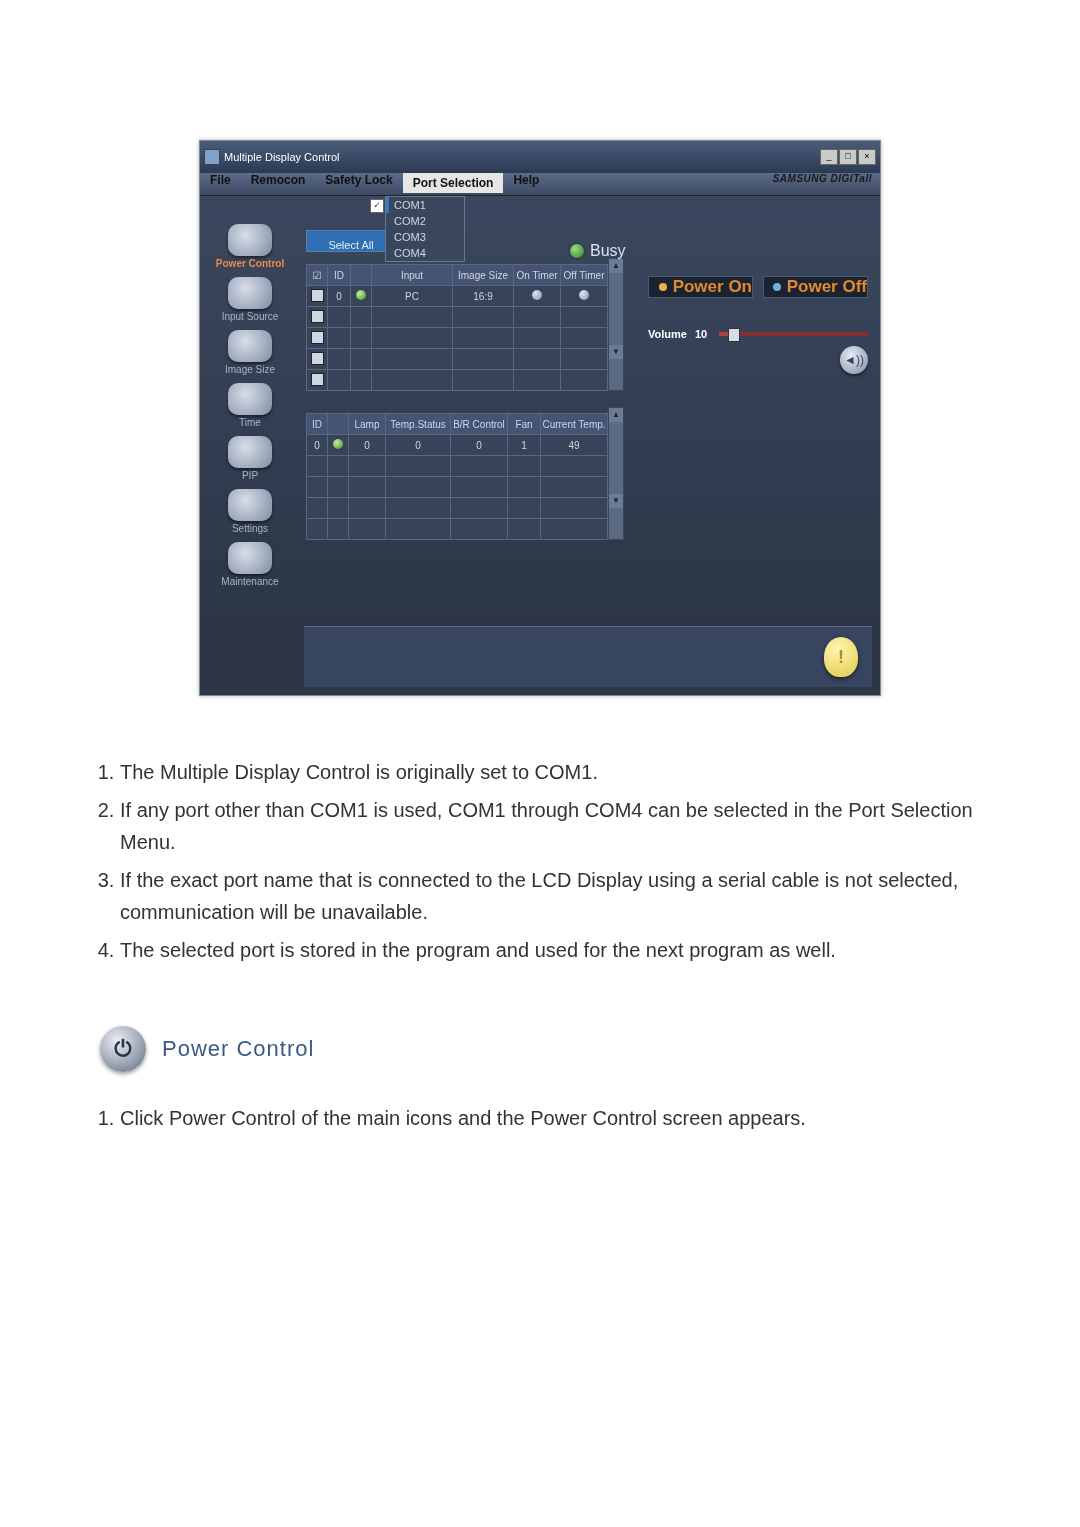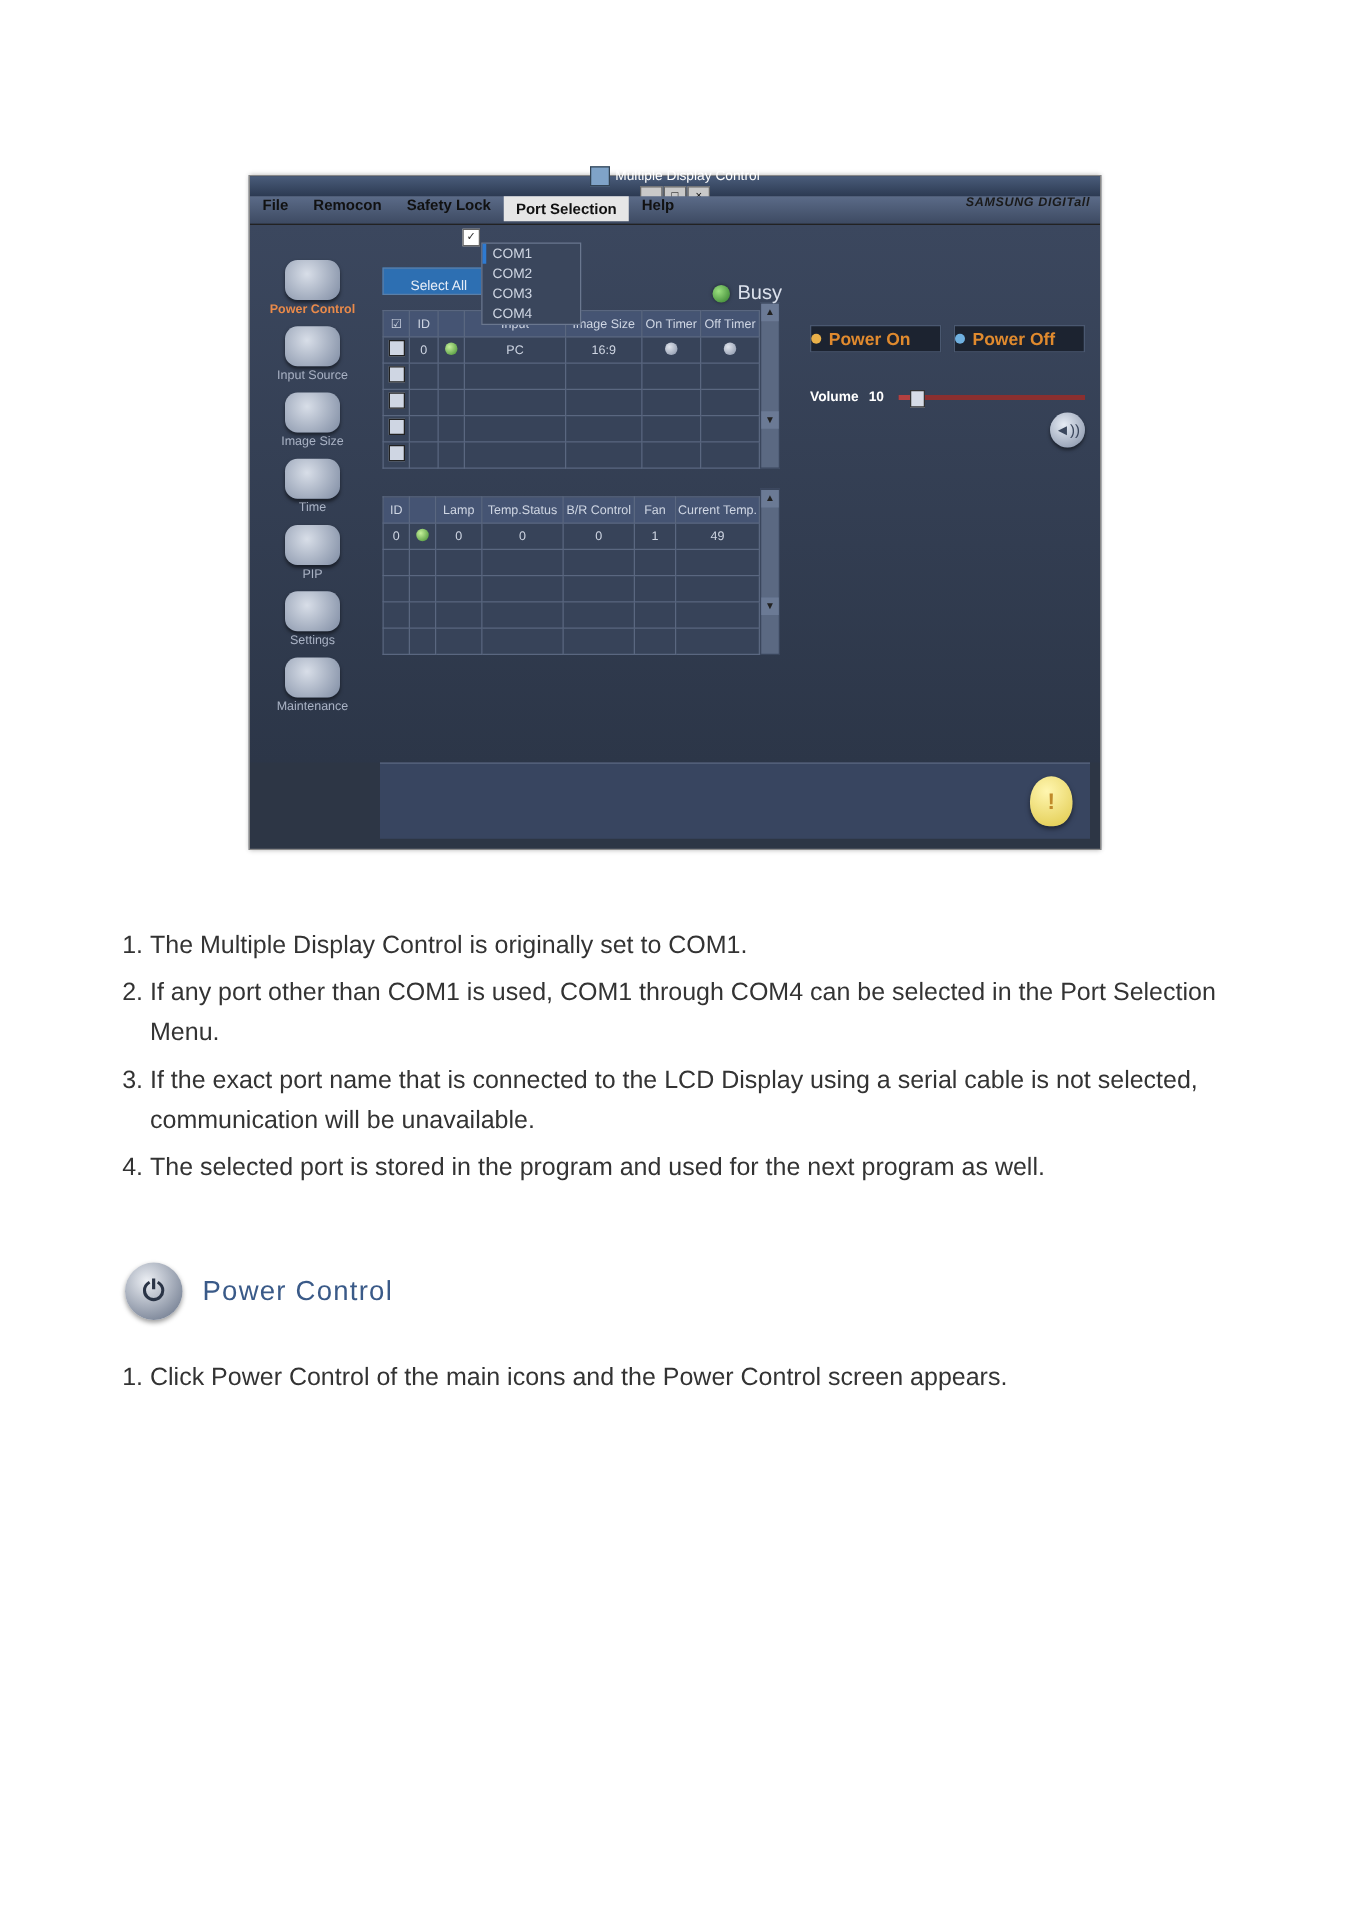--- a/index.html
+++ b/index.html
@@ -13,29 +13,28 @@
     box-sizing: border-box;
   }
   .shot {
     width: 680px;
     margin: 100px auto 60px;
     background: #2d3645;
     border: 1px solid #888;
     box-shadow: 0 0 4px rgba(0,0,0,.3);
   }
   .titlebar {
-    height: 16px;
+    height: 32px;
     background: linear-gradient(#4a5c7a, #2c3a52);
     color: #fff;
     font-size: 11px;
     display: flex;
     align-items: center;
     padding: 0 4px;
-    justify-content: center;
-    flex-direction: column;
+    justify-content: space-between;
   }
   .titlebar-left { display: flex; align-items: center; gap: 4px; }
   .tb-icon { width: 14px; height: 14px; background: #7fa3c8; border: 1px solid #345; }
   .winbtns { display: flex; gap: 1px; }
   .winbtn { width: 16px; height: 14px; background: #c9c9c9; border: 1px solid #666; font-size: 9px; text-align: center; line-height: 13px; color: #000; }
   .menubar {
     height: 22px;
     background: linear-gradient(#5b6b88, #3d4a62);
     display: flex;
     align-items: flex-start;
@@ -77,21 +76,21 @@
     border-radius: 10px;
     box-shadow: 0 2px 3px rgba(0,0,0,.5);
   }
   .main {
     flex: 1;
     padding: 6px 8px 10px 6px;
     position: relative;
   }
   .dropdown-port {
     position: absolute;
-    left: 185px; top: 14px;
+    left: 185px; top: 0;
     width: 78px;
     background: #3a465c;
     border: 1px solid #6a778f;
     font-size: 11px;
     color: #cfd6e3;
     z-index: 5;
   }
   .dropdown-port div { padding: 2px 8px; }
   .dropdown-port div.first { border-left: 3px solid #2e7ad1; padding-left: 5px; }
   .dropdown-check { position: absolute; left: 170px; top: 3px; width: 12px; height: 12px; background: #fff; border: 1px solid #666; font-size: 9px; text-align: center; line-height: 11px; z-index: 6; }
@@ -135,23 +134,23 @@
     right: 12px; top: 80px;
     width: 220px;
   }
   .powerbtns { display: flex; gap: 10px; margin-bottom: 30px; }
   .powerbtn {
     flex: 1;
     height: 20px;
     background: #1c2330;
     border: 1px solid #4a5870;
     color: #e08a2e;
-    font-size: 14px;
+    font-size: 17px;
     font-weight: bold;
-    display: flex; align-items: center; justify-content: flex-start; gap: 6px;
+    display: flex; align-items: center; justify-content: flex-end; gap: 6px;
   }
   .pb-dot-on { width: 8px; height: 8px; border-radius: 50%; background: #eab14a; }
   .pb-dot-off { width: 8px; height: 8px; border-radius: 50%; background: #6fb0e0; }
   .volume {
     color: #fff; font-size: 11px; font-weight: bold;
     display: flex; align-items: center; gap: 8px;
   }
   .vol-track {
     flex: 1; height: 4px; background: #8a2f2f; position: relative;
     margin-left: 4px;

